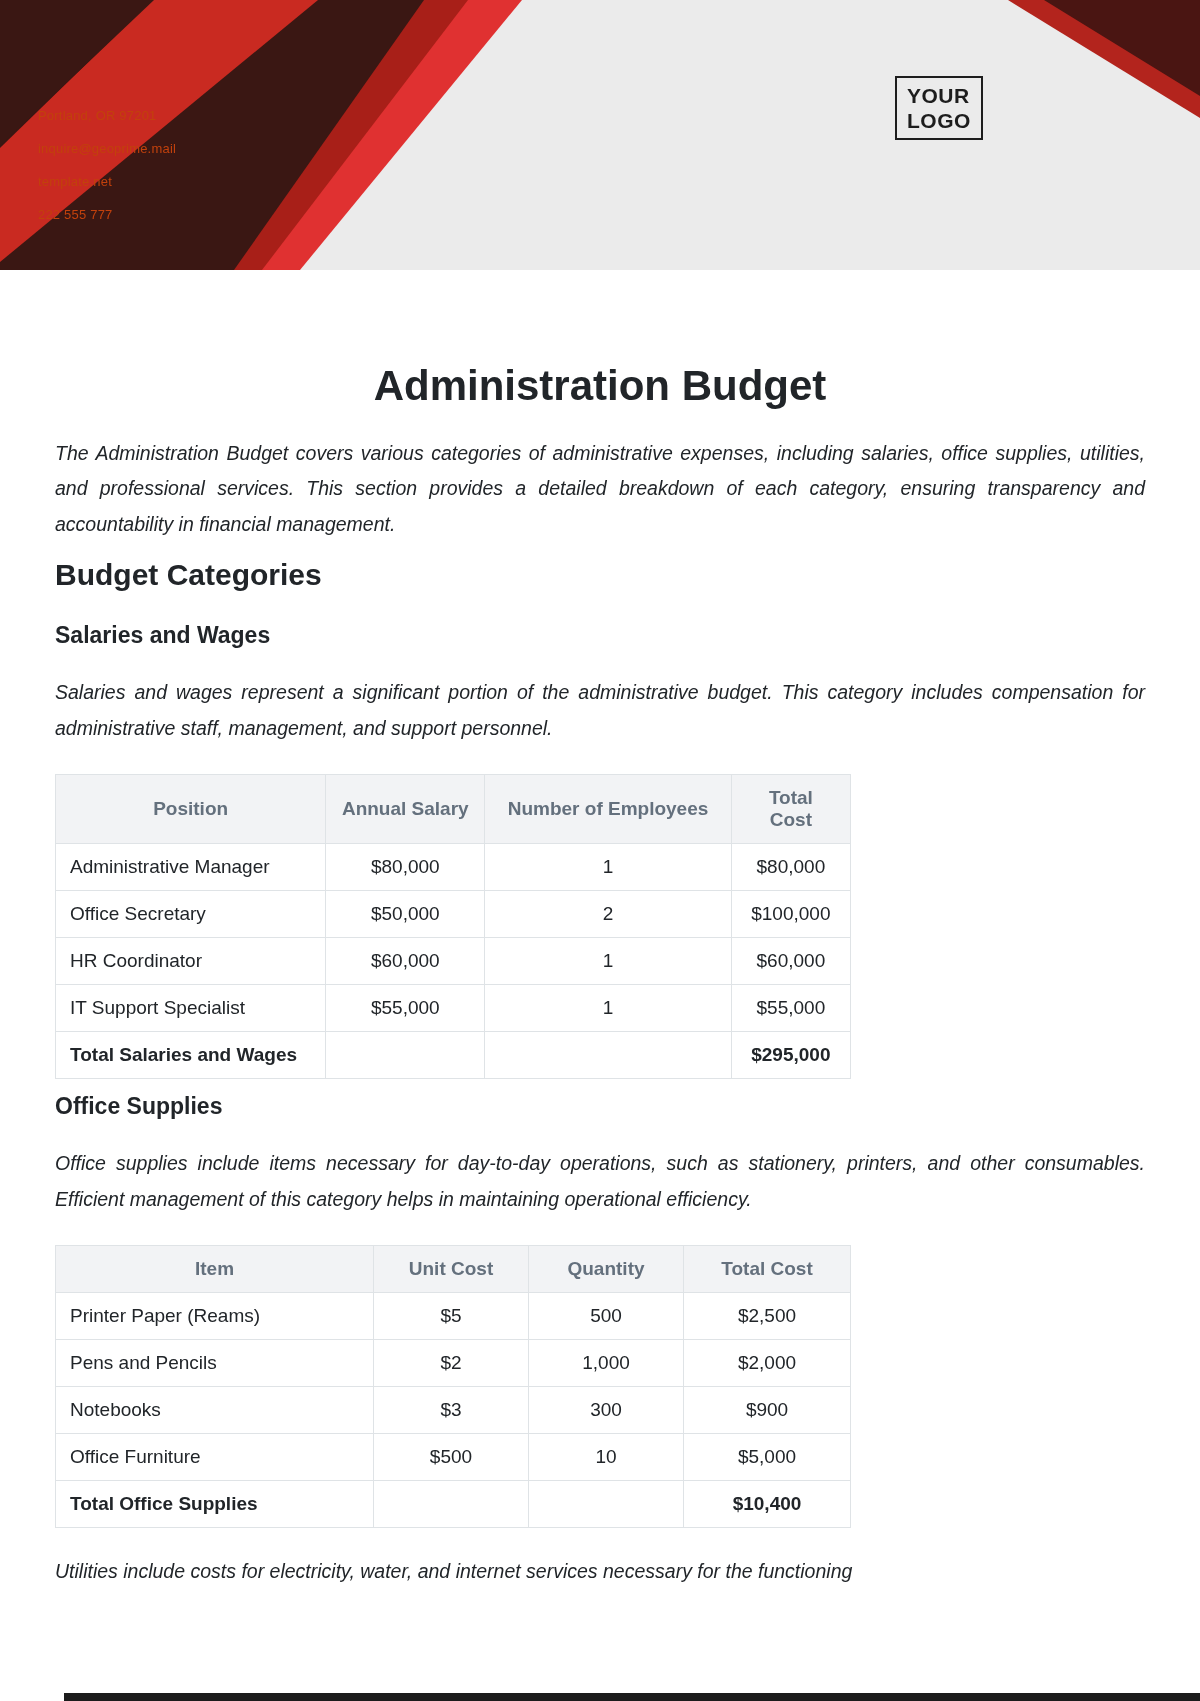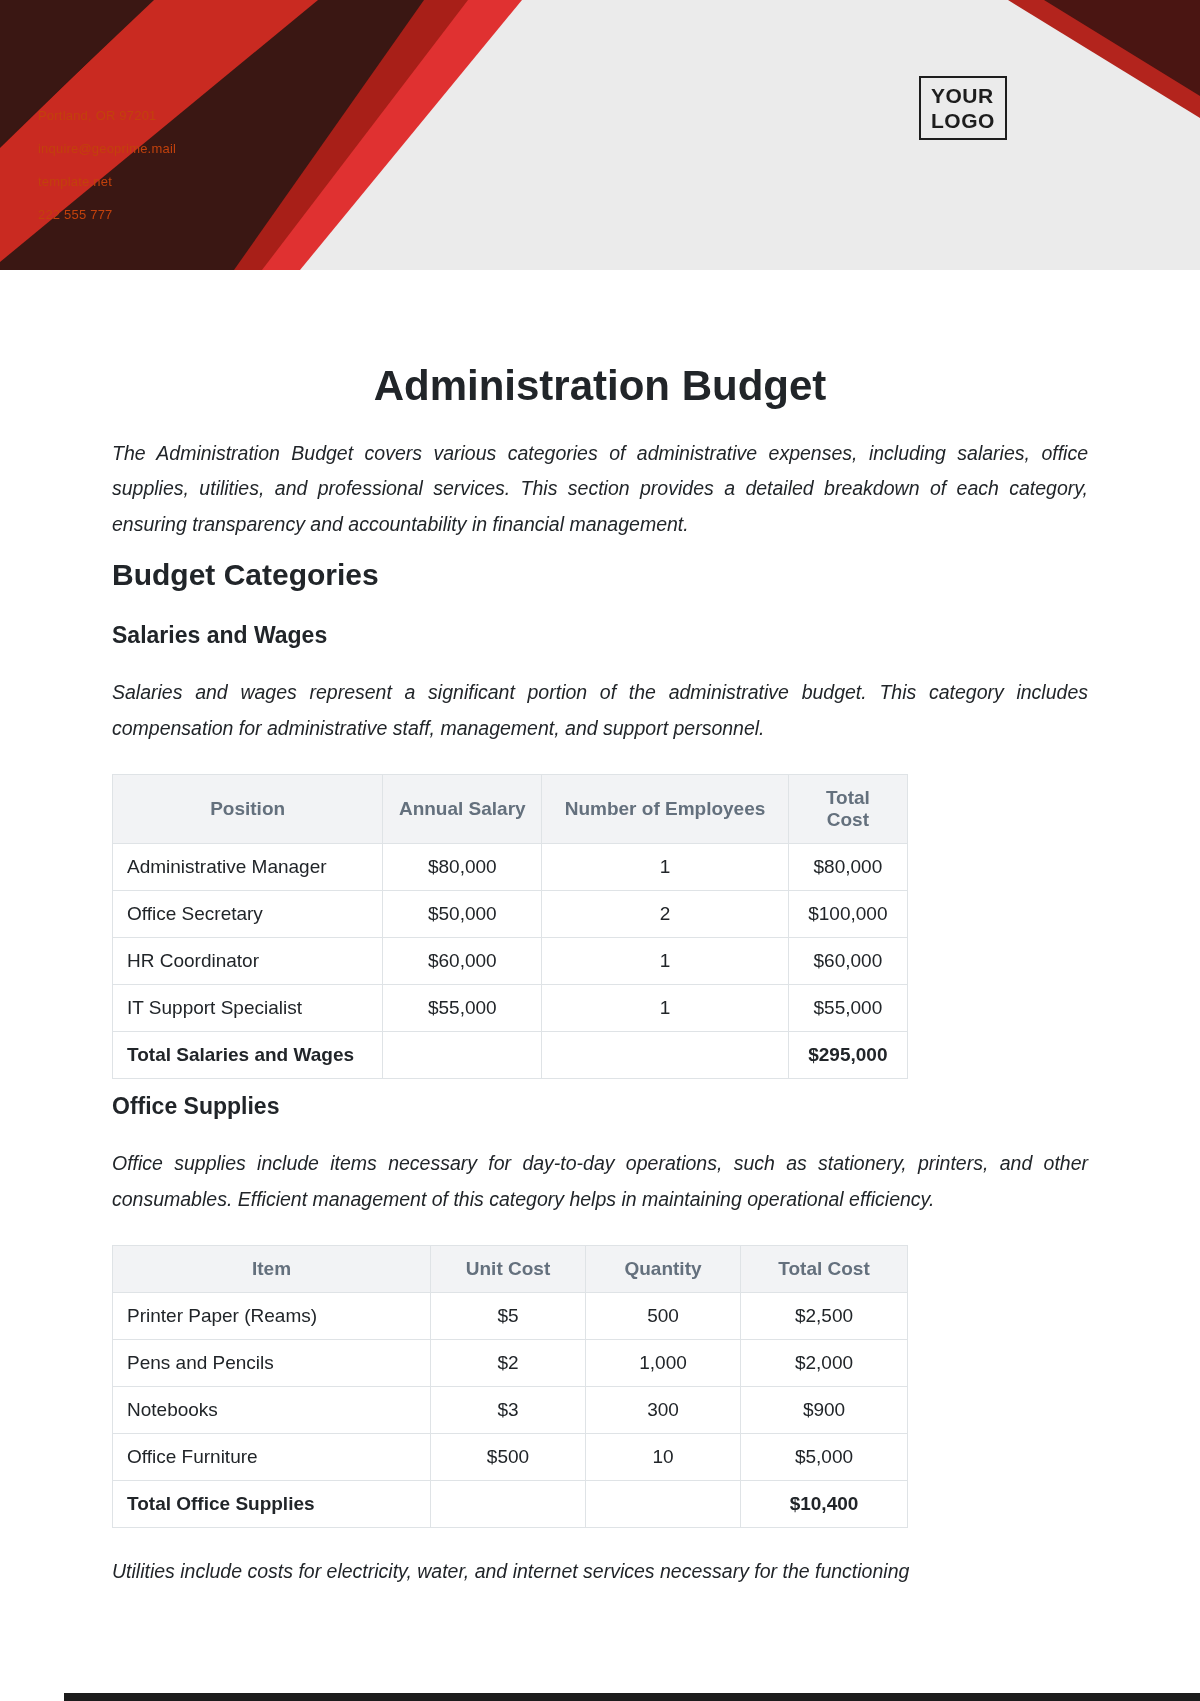--- a/index.html
+++ b/index.html
@@ -32,29 +32,29 @@
   .s-red2{background:var(--mid-red);clip-path:polygon(0 0,468px 0,262px 270px,0 270px);}
   .s-maroon{background:var(--dark-maroon);clip-path:polygon(0 0,424px 0,234px 270px,0 270px);}
   .s-stripe{background:var(--stripe-red);clip-path:polygon(152px 0,318px 0,0 262px,0 148px);}
   .s-corner{background:var(--dark-maroon);clip-path:polygon(0 0,154px 0,0 146px);}
   .s-tr-red{background:var(--corner-red);clip-path:polygon(1008px 0,1200px 0,1200px 118px);}
   .s-tr-maroon{background:var(--corner-maroon);clip-path:polygon(1044px 0,1200px 0,1200px 96px);}
 
   .contact{position:absolute;left:38px;top:99px;color:#c2410c;font-size:13px;line-height:33px;letter-spacing:.2px;}
   .logo-box{
     position:absolute;left:895px;top:76px;border:2px solid #1d1d1d;
-    padding:5px 10px;color:#1d1d1d;font-size:21px;font-weight:700;line-height:25px;letter-spacing:.5px;margin-left:24px;
+    padding:5px 10px;color:#1d1d1d;font-size:21px;font-weight:700;line-height:25px;letter-spacing:.5px;
   }
   .brand{
     position:absolute;left:683px;top:166px;width:300px;text-align:center;
     font-size:48px;font-weight:800;color:var(--brand-red);letter-spacing:.5px;
   }
 
   
-  .main{padding:0 112px;}
+  .main{padding:0 55px;}
   .doc-title{margin:92px 0 0;text-align:center;font-size:42px;font-weight:700;color:var(--text-dark);}
   p.body-text{margin:26px 0 0;font-size:19.5px;line-height:1.82;text-align:justify;color:var(--text-dark);font-style:italic;}
   h2.cat-heading{margin:16px 0 0;font-size:30px;font-weight:700;color:var(--text-dark);}
   h3.sub-heading{margin:30px 0 0;font-size:23px;font-weight:700;color:var(--text-dark);}
   h3.after-table{margin:14px 0 0;}
 
   table.budget-table{
     border-collapse:collapse;width:796px;margin:28px 0 0;
     table-layout:fixed;font-size:19px;color:var(--text-dark);
   }

